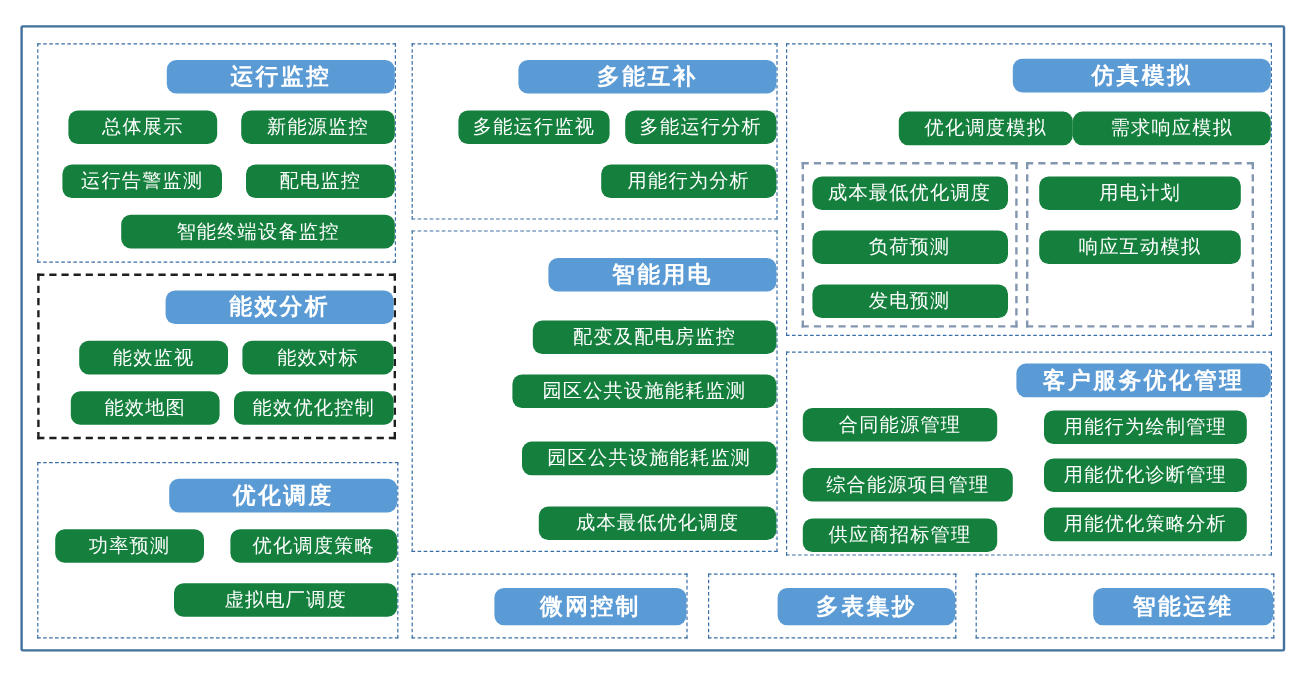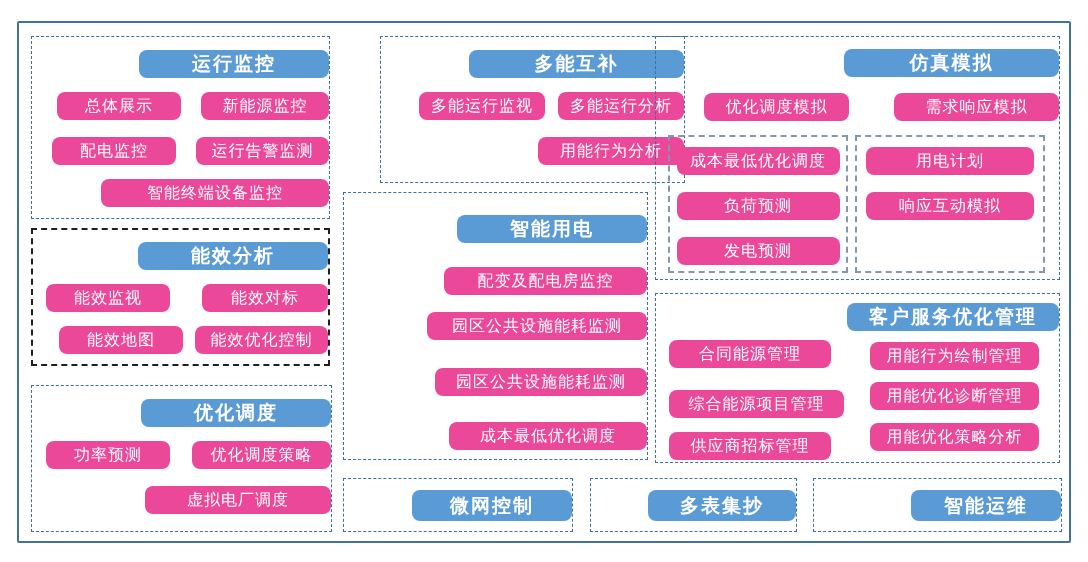--- a/index.html
+++ b/index.html
@@ -17,21 +17,21 @@
     display:flex; flex-direction:column; align-items:flex-end;
   }
   .sec.black { border:2px dashed #1f1f1f; }
   .hdr {
     background:#5B9BD5; color:#ffffff; font-weight:700; font-size:19px;
     height:28px; border-radius:8px; letter-spacing:2px;
     display:flex; align-items:center; justify-content:center;
     box-sizing:border-box; flex:0 0 auto;
   }
   .item {
-    background:#ec4899; color:#ffffff; font-size:16px; letter-spacing:1px;
+    background:#15803d; color:#ffffff; font-size:16px; letter-spacing:1px;
     height:28px; border-radius:8px;
     display:flex; align-items:center; justify-content:center;
     box-sizing:border-box; flex:0 0 auto;
   }
   .row { display:flex; flex:0 0 auto; }
   .sub {
     box-sizing:border-box; border:2px dashed #8497B0;
     display:flex; flex-direction:column; align-items:center; flex:0 0 auto;
   }
   .col { display:flex; flex-direction:column; }
@@ -42,73 +42,73 @@
 <div class="canvas">
   <div class="frame"></div>
 
   <div class="sec" style="left:31px; top:36px; width:299px; height:183px;">
     <div class="hdr" style="width:190px; margin-top:13px;">运行监控</div>
     <div class="row" style="margin-top:14px; gap:20px;">
       <div class="item" style="width:124px;">总体展示</div>
       <div class="item" style="width:128px;">新能源监控</div>
     </div>
     <div class="row" style="margin-top:17px; gap:20px;">
+      <div class="item" style="width:133px;">运行告警监测</div>
       <div class="item" style="width:124px;">配电监控</div>
-      <div class="item" style="width:133px;">运行告警监测</div>
     </div>
     <div class="row" style="margin-top:14px;">
       <div class="item" style="width:228px;">智能终端设备监控</div>
     </div>
   </div>
 
   <div class="sec black" style="left:31px; top:228px; width:299px; height:138px;">
     <div class="hdr" style="width:190px; margin-top:12px;">能效分析</div>
-    <div class="row" style="margin-top:14px; gap:32px;">
+    <div class="row" style="margin-top:14px; gap:12px;">
       <div class="item" style="width:124px;">能效监视</div>
       <div class="item" style="width:126px;">能效对标</div>
     </div>
     <div class="row" style="margin-top:14px; gap:12px;">
       <div class="item" style="width:124px;">能效地图</div>
       <div class="item" style="width:133px;">能效优化控制</div>
     </div>
   </div>
 
   <div class="sec" style="left:31px; top:385px; width:301px; height:147px;">
     <div class="hdr" style="width:190px; margin-top:13px;">优化调度</div>
     <div class="row" style="margin-top:14px; gap:22px;">
       <div class="item" style="width:124px;">功率预测</div>
       <div class="item" style="width:139px;">优化调度策略</div>
     </div>
     <div class="row" style="margin-top:17px;">
       <div class="item" style="width:186px;">虚拟电厂调度</div>
     </div>
   </div>
 
-  <div class="sec" style="left:343px; top:36px; width:305px; height:147px;margin-left:37px;">
+  <div class="sec" style="left:343px; top:36px; width:305px; height:147px;">
     <div class="hdr" style="width:215px; margin-top:13px;">多能互补</div>
     <div class="row" style="margin-top:14px; gap:13px;">
       <div class="item" style="width:126px;">多能运行监视</div>
       <div class="item" style="width:126px;">多能运行分析</div>
     </div>
     <div class="row" style="margin-top:17px;">
       <div class="item" style="width:146px;">用能行为分析</div>
     </div>
   </div>
 
   <div class="sec" style="left:343px; top:192px; width:305px; height:268px;">
     <div class="hdr" style="width:190px; margin-top:22px;">智能用电</div>
     <div class="item" style="width:203px; margin-top:24px;">配变及配电房监控</div>
     <div class="item" style="width:220px; margin-top:17px;">园区公共设施能耗监测</div>
     <div class="item" style="width:212px; margin-top:28px;">园区公共设施能耗监测</div>
     <div class="item" style="width:198px; margin-top:26px;">成本最低优化调度</div>
   </div>
 
   <div class="sec" style="left:655px; top:36px; width:405px; height:244px;">
     <div class="hdr" style="width:215px; margin-top:12px;">仿真模拟</div>
-    <div class="row" style="margin-top:16px; gap:45px;">
+    <div class="row" style="margin-top:16px; ">
       <div class="item" style="width:145px;">优化调度模拟</div>
       <div class="item" style="width:165px;">需求响应模拟</div>
     </div>
     <div class="row" style="margin-top:14px; align-self:flex-start; padding-left:12px; gap:7px;">
       <div class="sub" style="width:180px; height:138px;">
         <div class="item" style="width:163px; margin-top:10px;">成本最低优化调度</div>
         <div class="item" style="width:163px; margin-top:17px;">负荷预测</div>
         <div class="item" style="width:163px; margin-top:17px;">发电预测</div>
       </div>
       <div class="sub" style="width:190px; height:138px;">

